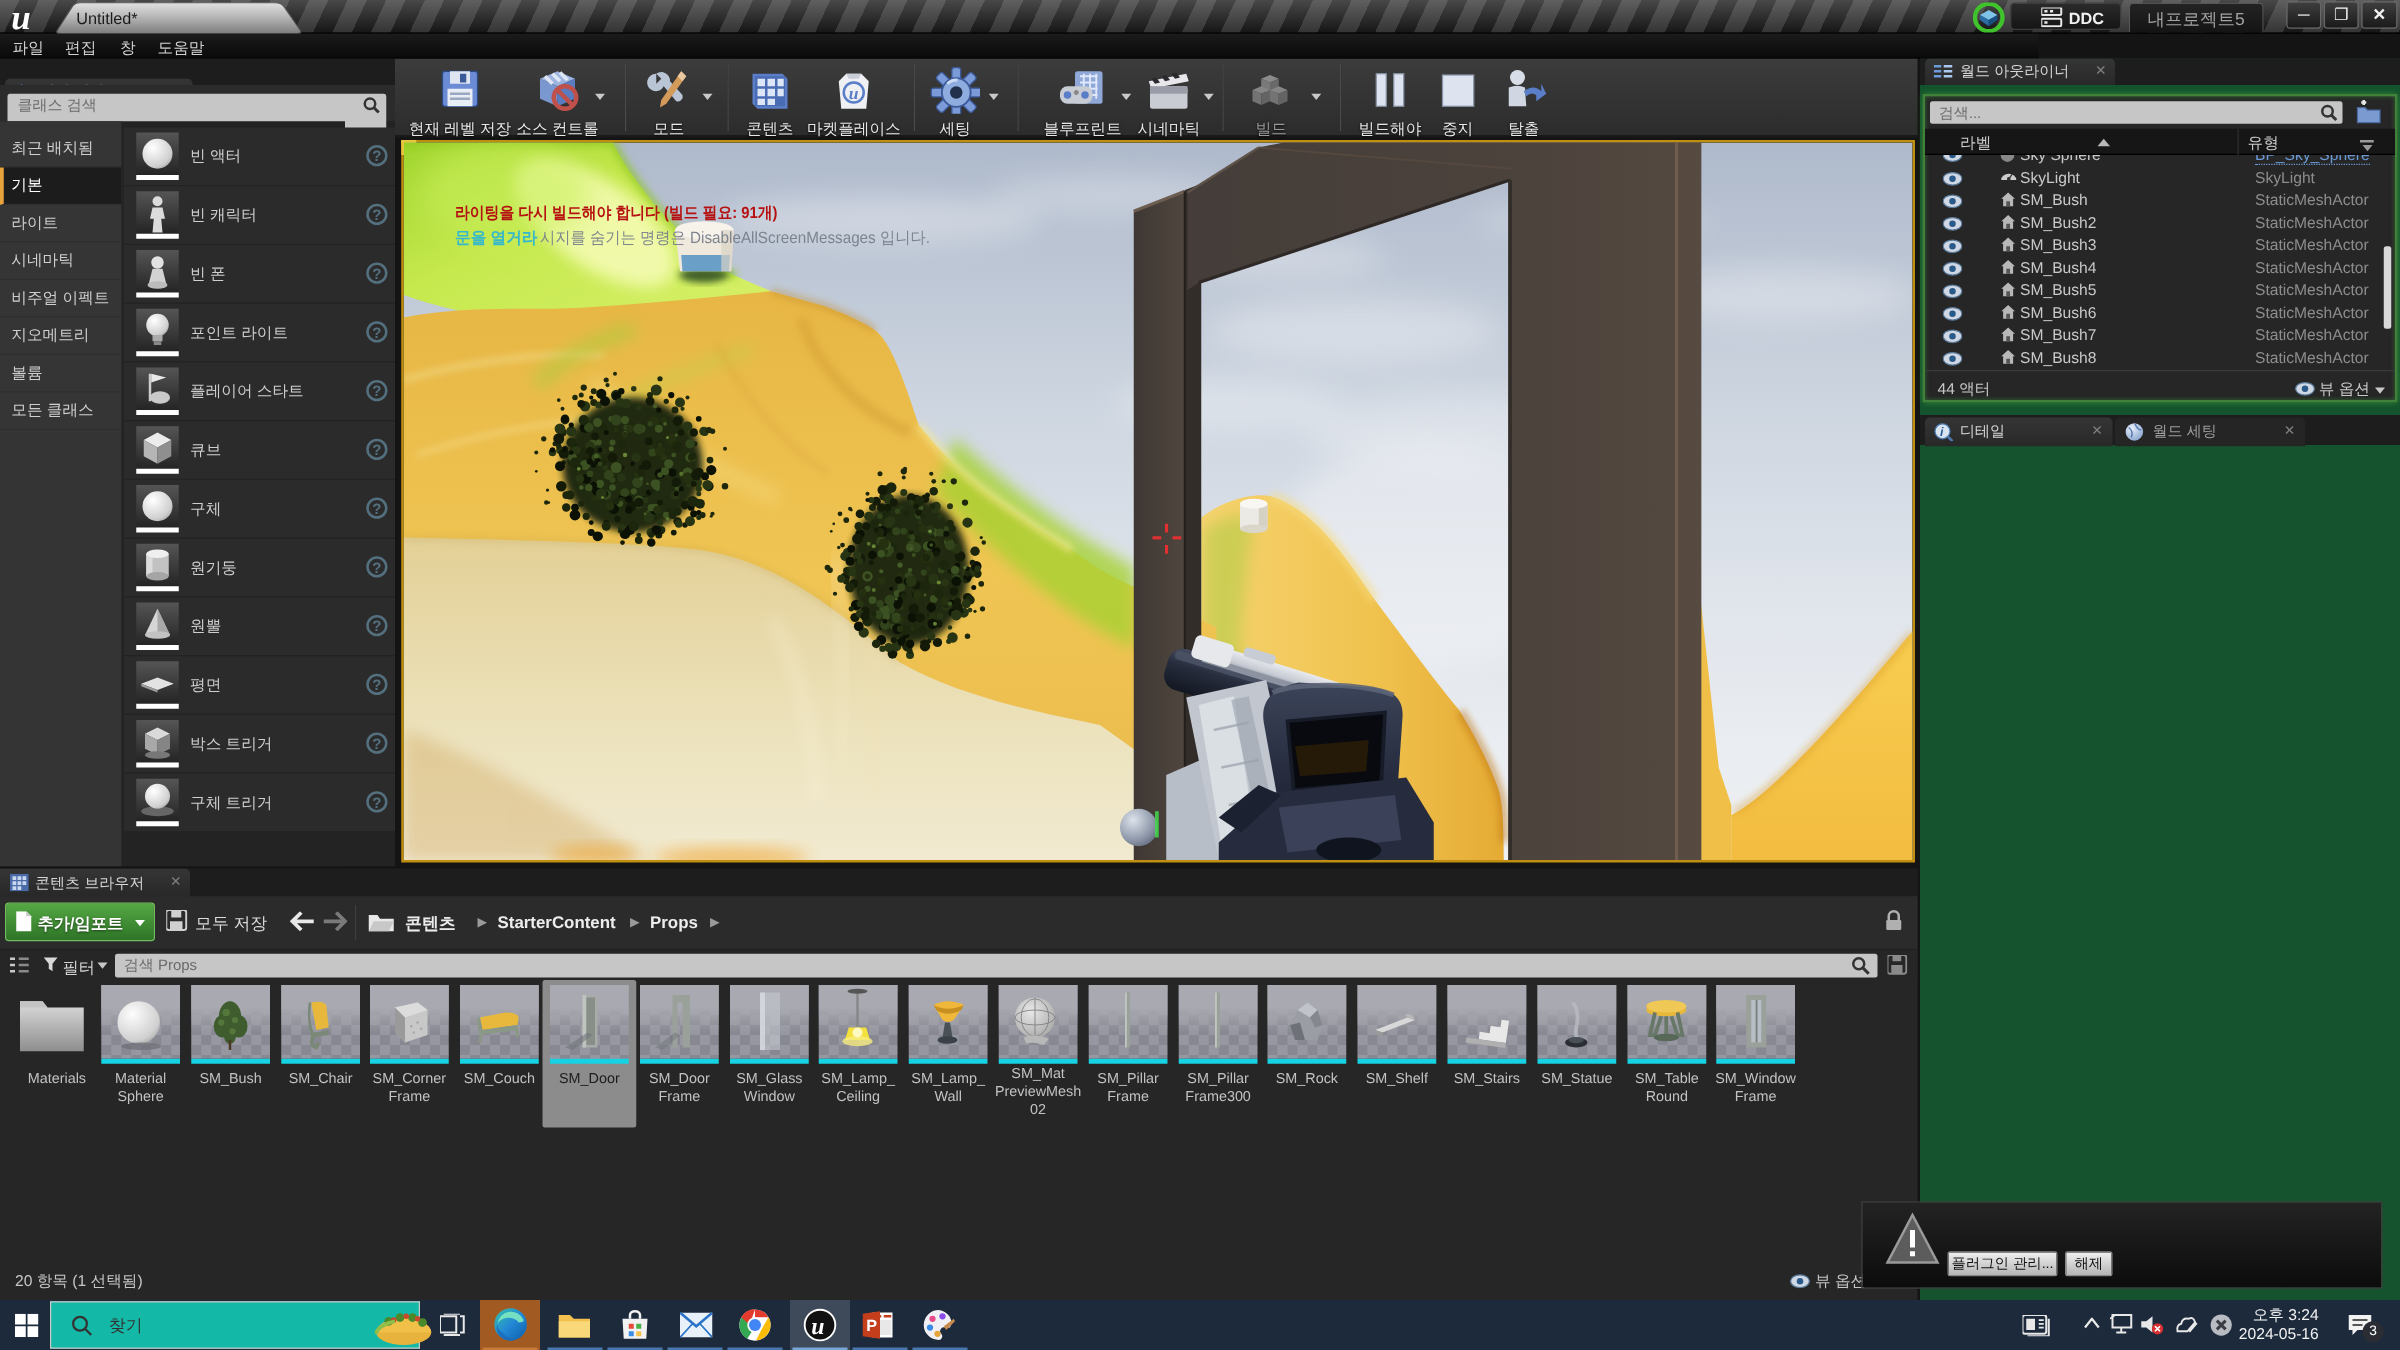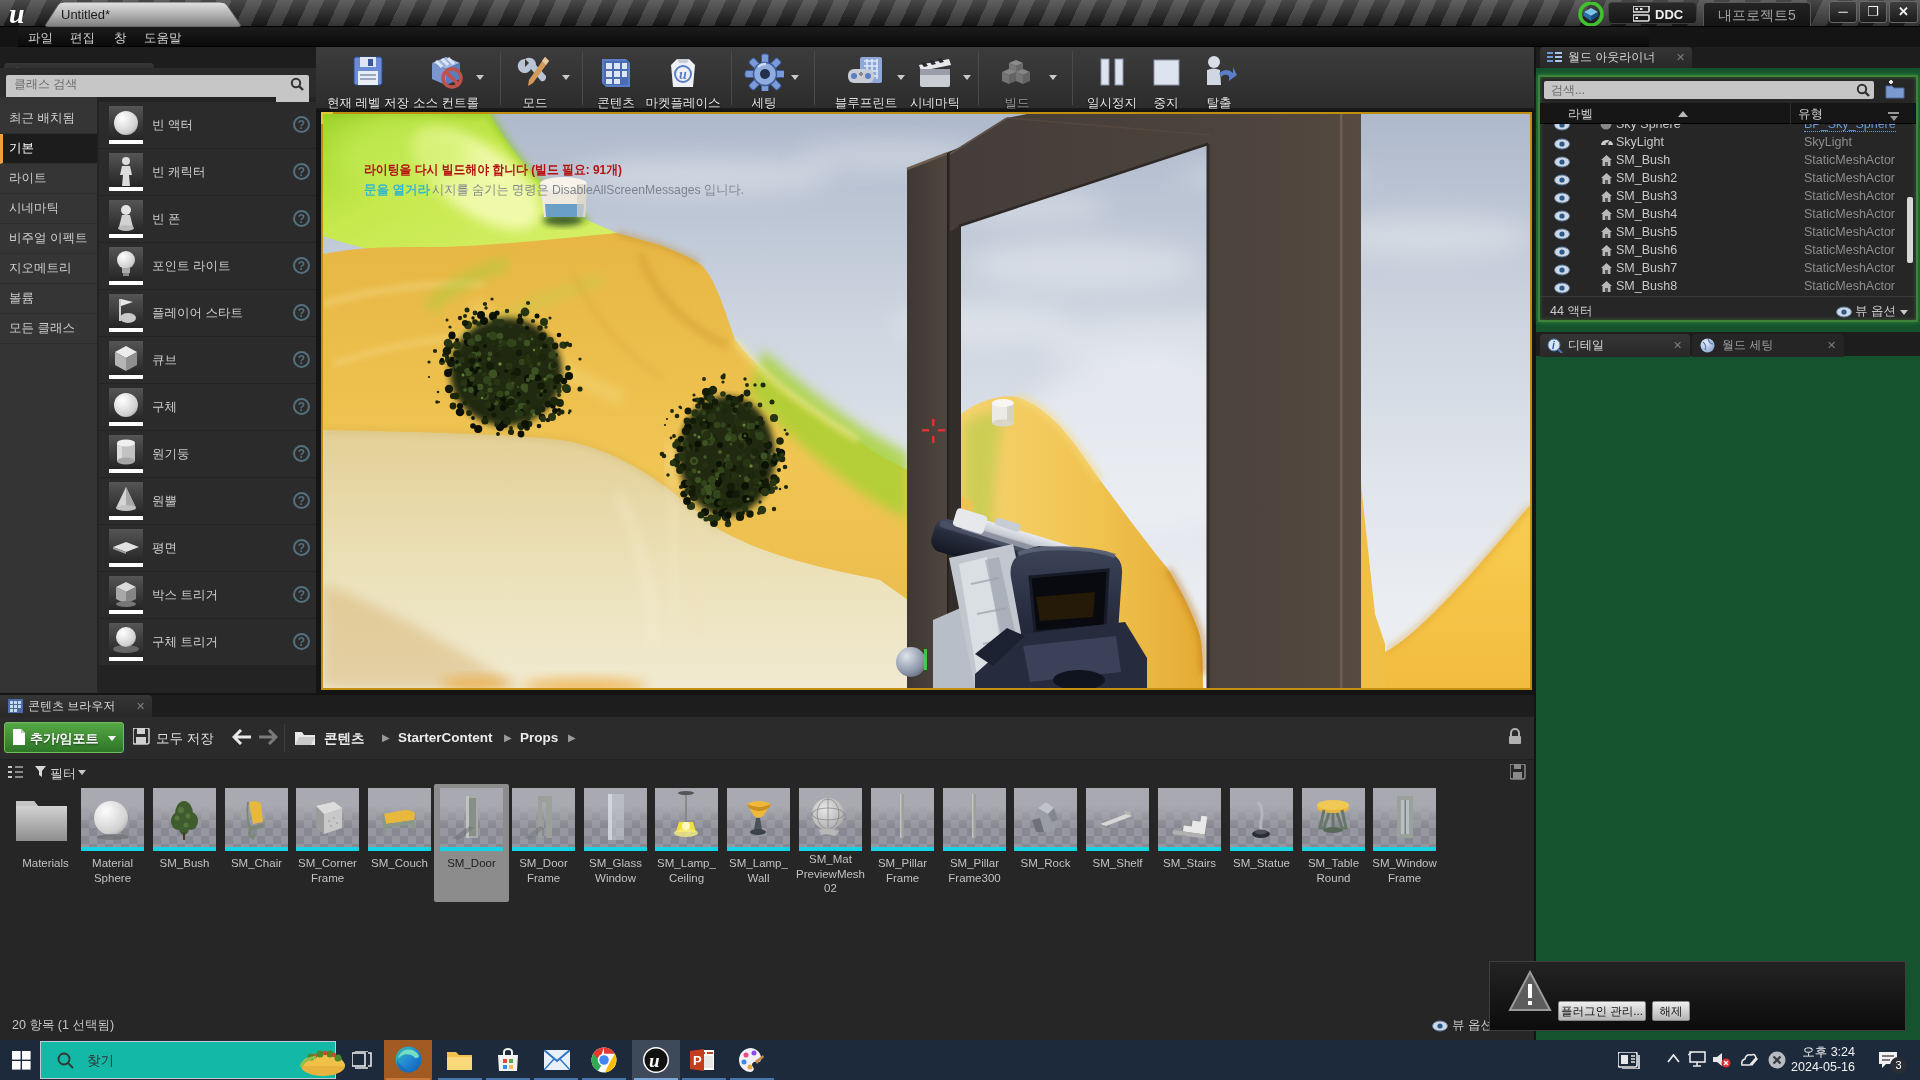--- a/index.html
+++ b/index.html
@@ -1,21 +1,21 @@
 <!DOCTYPE html>
 <html><head><meta charset="utf-8"><style>
 *{margin:0;padding:0;box-sizing:border-box}
 html,body{width:1920px;height:1080px;overflow:hidden;background:#141414;
 font-family:"Liberation Sans",sans-serif;-webkit-font-smoothing:antialiased}
 .a{position:absolute}
 .tx{white-space:nowrap}
 
 #tbar{left:0;top:0;width:1920px;height:27px;
 background:repeating-linear-gradient(115deg,rgba(255,255,255,.13) 0 14px,rgba(255,255,255,0) 14px 28px),linear-gradient(#484848,#161616);border-bottom:1px solid #000}
-#menubar{left:18px;top:27px;width:1631px;height:20px;background:linear-gradient(#1b1b1b,#0a0a0a);border-bottom:1px solid #000}
+#menubar{left:0;top:27px;width:1631px;height:20px;background:linear-gradient(#1b1b1b,#0a0a0a);border-bottom:1px solid #000}
 #menubar span{position:absolute;top:3px;font-size:12.5px;color:#d2d2d2}
 .winbtn{top:1px;height:22px;background:linear-gradient(#3e3e3e,#1a1a1a);border:1px solid #676767;border-radius:3px;color:#f2f2f2;text-align:center;line-height:20px;font-size:13px}
 
 .ptab{height:21px;background:linear-gradient(#353535,#282828);border-radius:4px 4px 0 0;color:#d6d6d6;font-size:12px;line-height:21px}
 .ptab .x{color:#7e7e7e;font-size:11px}
 .searchbox{background:#c6c6c6;border-radius:2px;color:#6b6b6b;font-size:12px}
 
 #lpanel{left:0;top:47px;width:316px;height:646px;background:#232323}
 .cat{position:absolute;left:0;width:97px;height:30px;background:#353535;color:#cfcfcf;font-size:12.5px;line-height:29px;padding-left:9px;border-bottom:1px solid #2e2e2e}
 .cat.sel{background:#1c1c1c;color:#fff;border-left:3px solid #e8a33d;padding-left:6px}
@@ -405,21 +405,21 @@
         </g>
       </svg>
       <div class="lb" style="color:#9a9a9a">빌드</div>
     </div>
     <div class="dd" style="left:733px"></div>
     <div class="tbtn" style="left:758px;width:76px">
       <svg style="position:absolute;left:18px;top:6px" width="40" height="38">
         <rect x="9" y="6" width="8" height="26" fill="#dde4f0" stroke="#8a94a8"></rect>
         <rect x="23" y="6" width="8" height="26" fill="#dde4f0" stroke="#8a94a8"></rect>
       </svg>
-      <div class="lb" style="color:#e8e8e8">일시정지</div>
+      <div class="lb" style="color:#e8e8e8">빌드해야</div>
     </div>
     <div class="tbtn" style="left:820px;width:60px">
       <svg style="position:absolute;left:10px;top:6px" width="40" height="38">
         <rect x="8" y="7" width="25" height="25" fill="#dde4f0" stroke="#8a94a8"></rect>
       </svg>
       <div class="lb" style="color:#e8e8e8">중지</div>
     </div>
     <div class="tbtn" style="left:873px;width:60px">
       <svg style="position:absolute;left:10px;top:6px" width="40" height="38">
         <circle cx="15" cy="9" r="6" fill="#d8dee8"></circle>
@@ -1452,20 +1452,24 @@
         <g stroke="#c8c8c8" stroke-width="2">
           <path d="M2,3 h4 M2,8 h4 M2,13 h4"></path>
           <path d="M9,3 h8 M9,8 h8 M9,13 h8" stroke="#8a8a8a"></path>
         </g>
       </svg>
       <svg class="a" style="left:34px;top:5px" width="13" height="13">
         <path d="M1,1 L12,1 L8,6 L8,12 L5,10 L5,6 Z" fill="#d8d8d8"></path>
       </svg>
       <span class="a tx" style="left:50px;top:5px;font-size:13px;color:#d4d4d4">필터</span>
       <div class="a" style="left:78px;top:10px;width:0;height:0;border-left:4px solid transparent;border-right:4px solid transparent;border-top:5px solid #c8c8c8"></div>
+      <div class="a searchbox" style="left:92px;top:3px;width:1410px;height:19px;line-height:19px;padding-left:7px">검색 Props<svg class="a" style="right:6px;top:2px" width="15" height="15">
+          <circle cx="6" cy="6" r="4.4" fill="none" stroke="#333" stroke-width="2"></circle>
+          <path d="M9.5,9.5 L14,14" stroke="#333" stroke-width="2.4"></path>
+        </svg></div>
       <svg class="a" style="left:1510px;top:4px" width="16" height="16">
         <rect x="0" y="0" width="15" height="15" rx="2" fill="none" stroke="#8a8a8a" stroke-width="1.5"></rect>
         <rect x="4" y="0" width="7" height="5" fill="#8a8a8a"></rect>
         <rect x="3" y="8" width="9" height="7" fill="#8a8a8a"></rect>
       </svg>
     </div>
     <div class="a" style="left:0;top:89px;width:1534px;height:225px">
       <svg class="a" style="left:14px;top:9px" width="55" height="50">
         <defs>
           <linearGradient id="fol" x1="0" y1="0" x2="0" y2="1">

